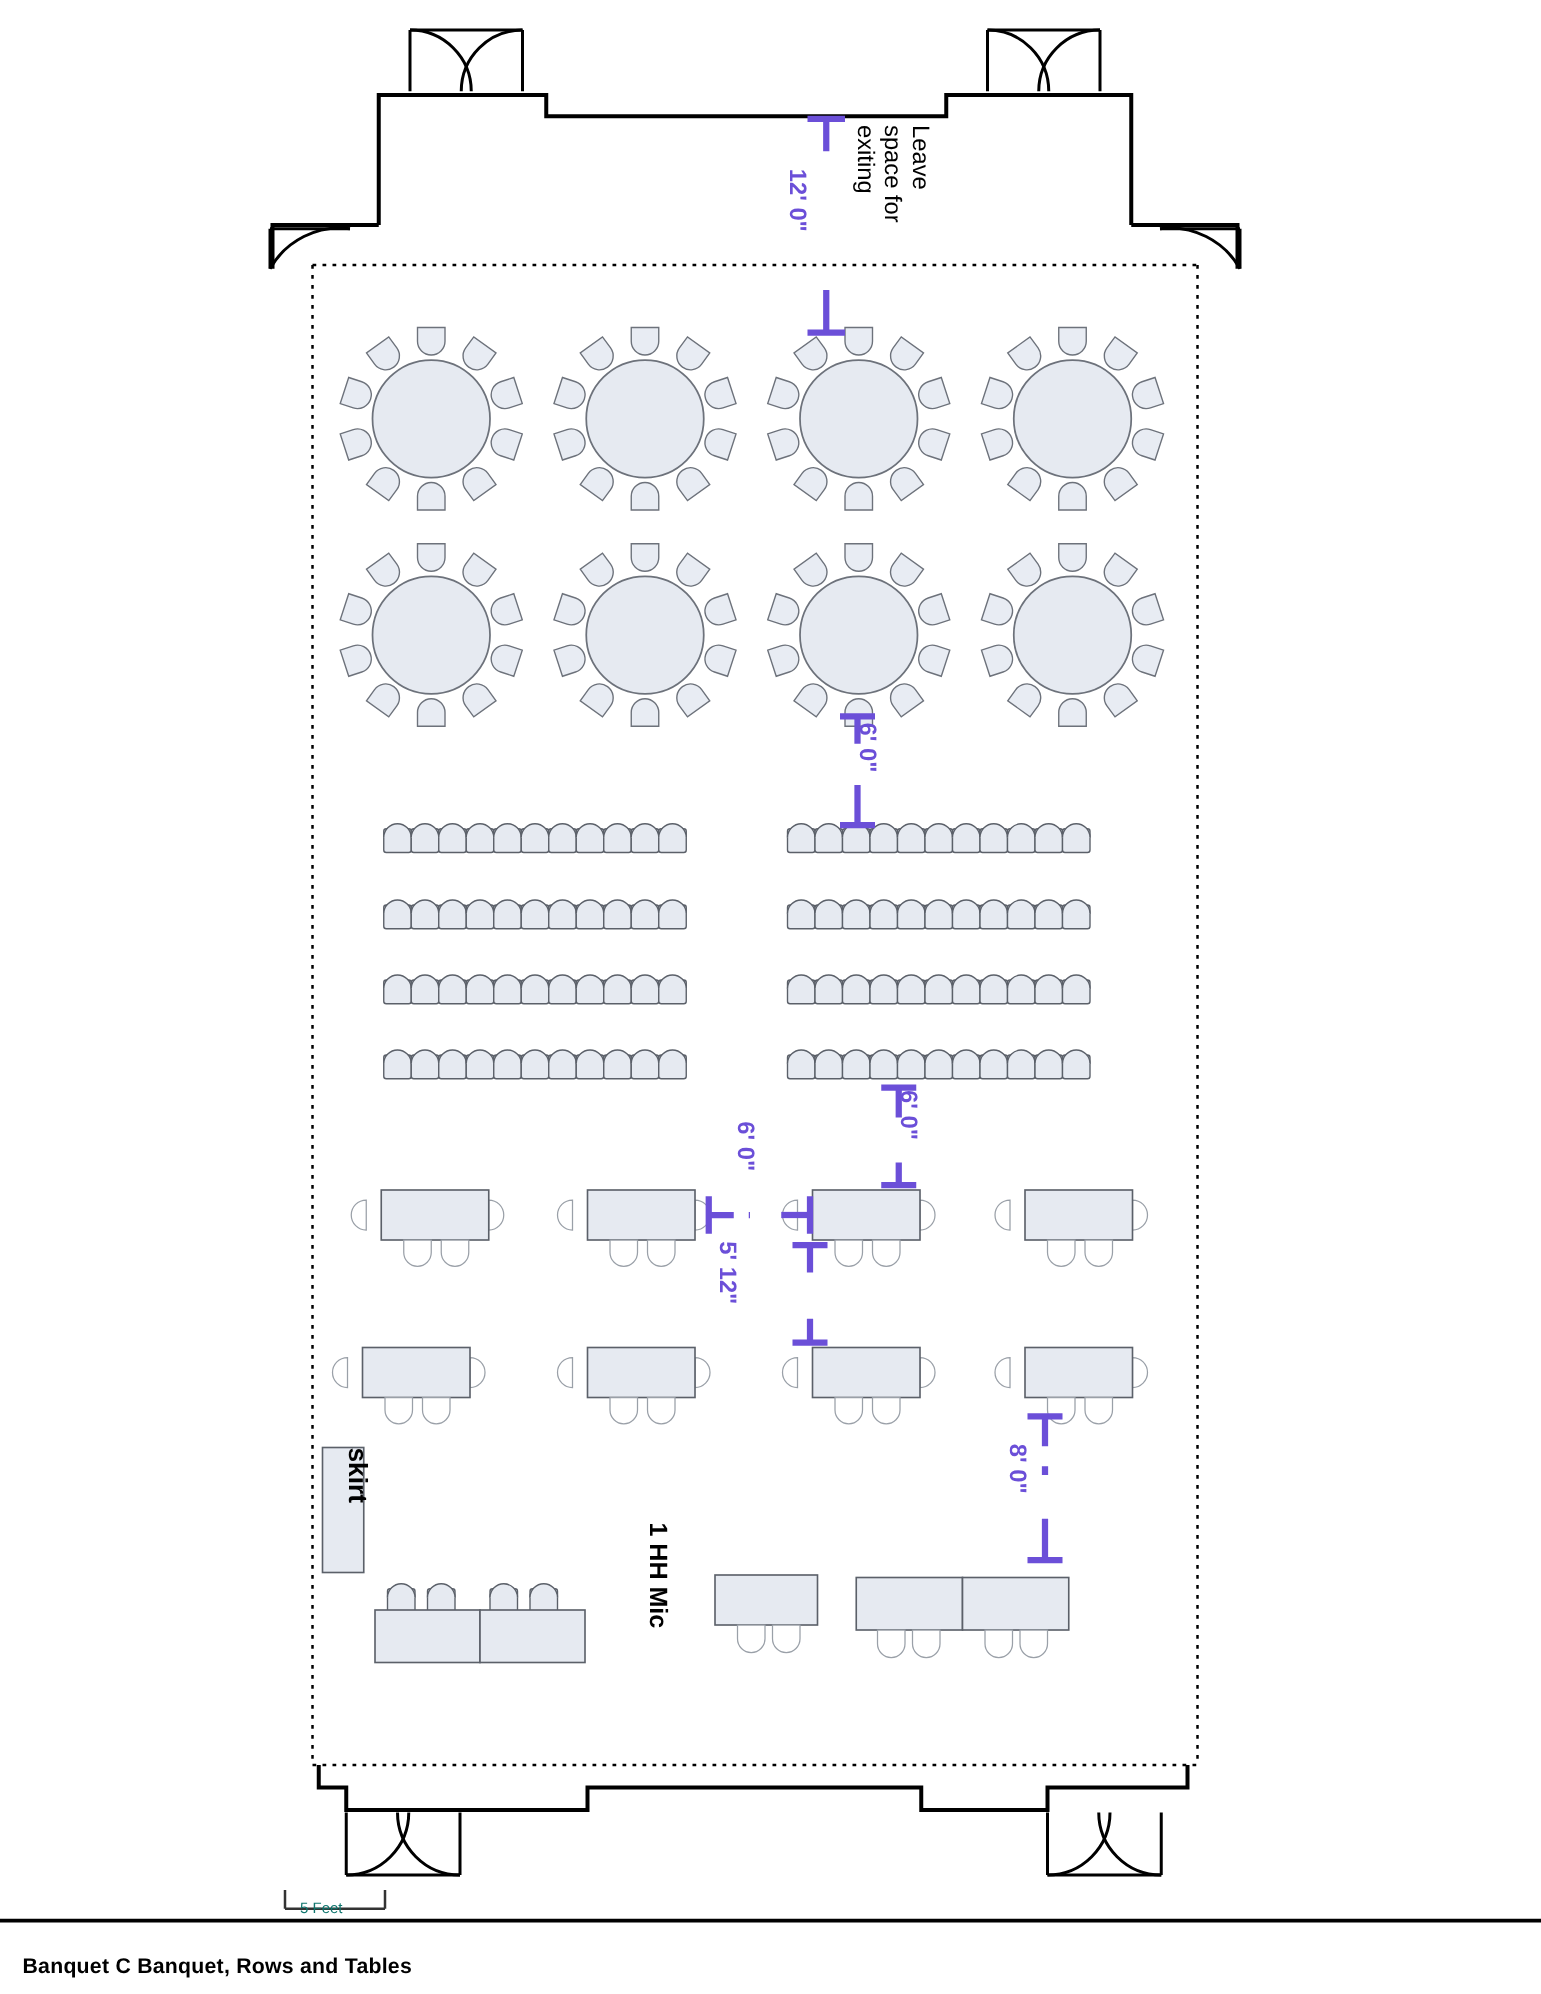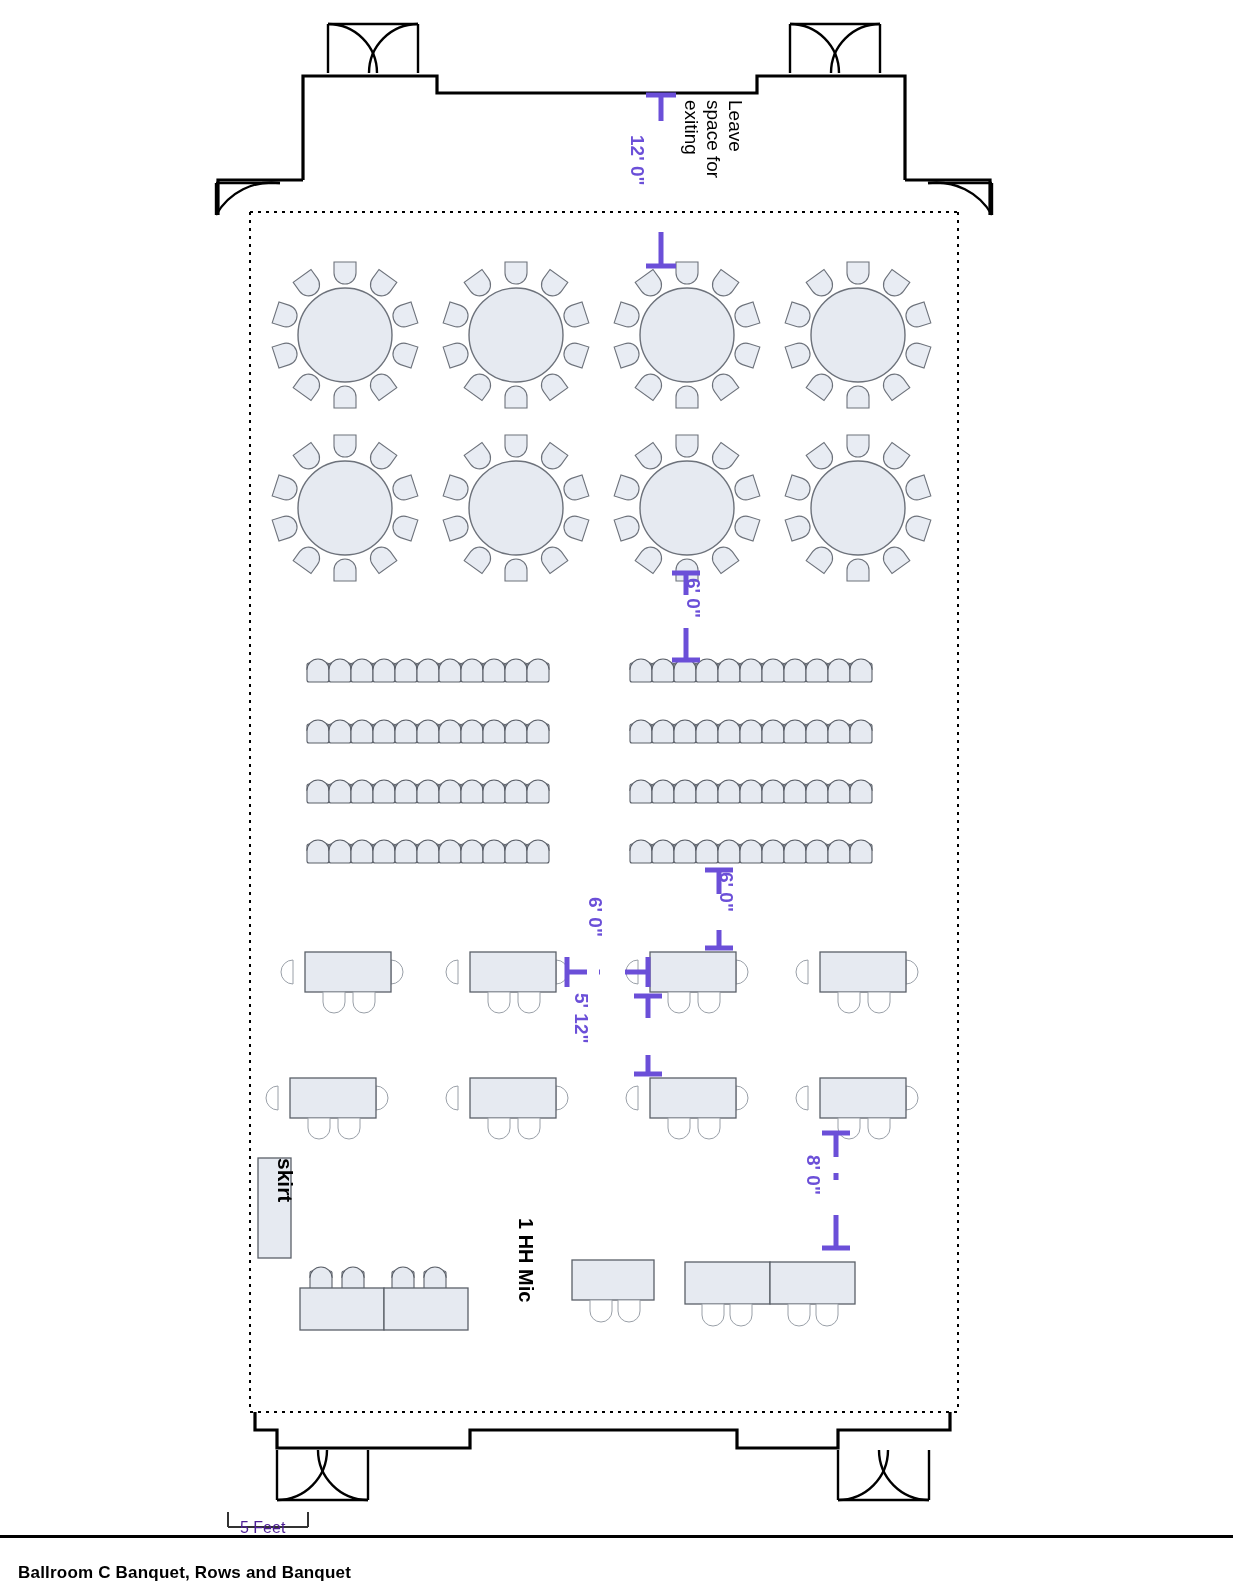--- a/index.html
+++ b/index.html
@@ -2,21 +2,21 @@
 <html><head>
 <meta charset="utf-8">
 <style>
   html,body{margin:0;padding:0;background:#ffffff;}
   body{width:1233px;height:1595px;font-family:"Liberation Sans",sans-serif;position:relative;overflow:hidden;}
   #plan{position:absolute;left:0;top:0;width:1233px;height:1595px;}
   .footer-bar{position:absolute;left:0;bottom:0;width:1233px;height:60px;border-top:3px solid #000;box-sizing:border-box;}
   .footer-title{position:absolute;left:18px;bottom:12px;font-size:17px;font-weight:bold;color:#000;letter-spacing:.2px;}
   .dim-label{position:absolute;color:#6b4fd8;font-weight:bold;font-size:19px;white-space:nowrap;transform-origin:0 0;}
   .note-label{position:absolute;color:#000;font-size:19px;white-space:nowrap;transform-origin:0 0;line-height:1.15;}
-  .scale-label{position:absolute;color:#4c1d95;font-size:16px;white-space:nowrap;}
+  .scale-label{position:absolute;color:#0f766e;font-size:12px;white-space:nowrap;}
 </style>
 </head>
 <body>
 
 <svg id="plan" viewBox="0 0 1233 1595" xmlns="http://www.w3.org/2000/svg">
   <defs>
     <g id="chair-arc">
       <path d="M -11,0 a 11,11 0 0 1 22,0 l 0,11 l -22,0 z" fill="#e8ecf3" stroke="#6d727b" stroke-width="1.1"></path>
     </g>
   </defs>
@@ -889,13 +889,13 @@
 
 <div class="note-label" style="left:746px;top:100px;transform:rotate(90deg);white-space:pre;">Leave
 space for
 exiting</div>
 <div class="note-label" style="left:297px;top:1158px;transform:rotate(90deg);font-weight:bold;font-size:21px;">skirt</div>
 <div class="note-label" style="left:537px;top:1218px;transform:rotate(90deg);font-weight:bold;font-size:20px;">1 HH Mic</div>
 
 <div class="scale-label" style="left:240px;top:1519px;">5 Feet</div>
 
 <div class="footer-bar"></div>
-<div class="footer-title">Ballroom C Banquet, Rows and Banquet</div>
+<div class="footer-title">Banquet C Banquet, Rows and Tables</div>
 
 </body></html>

